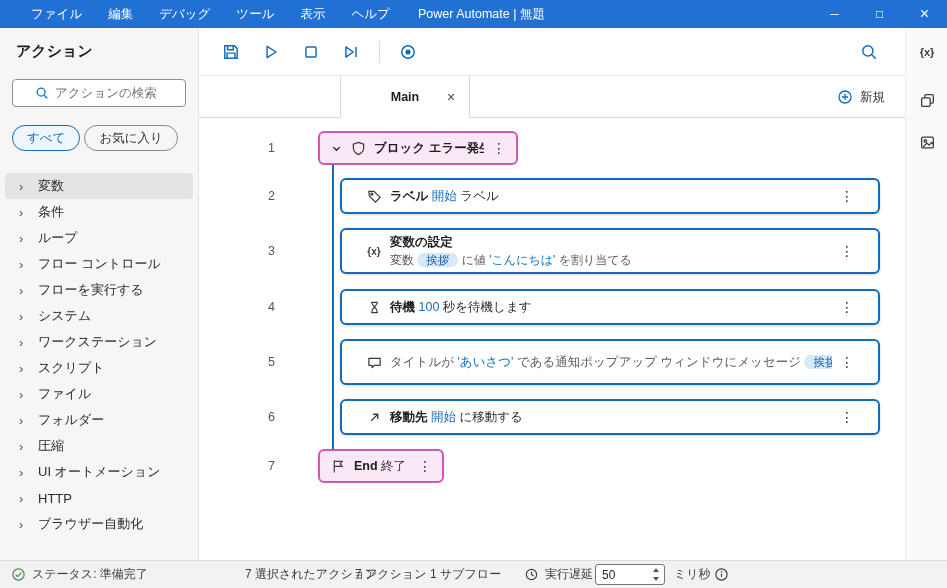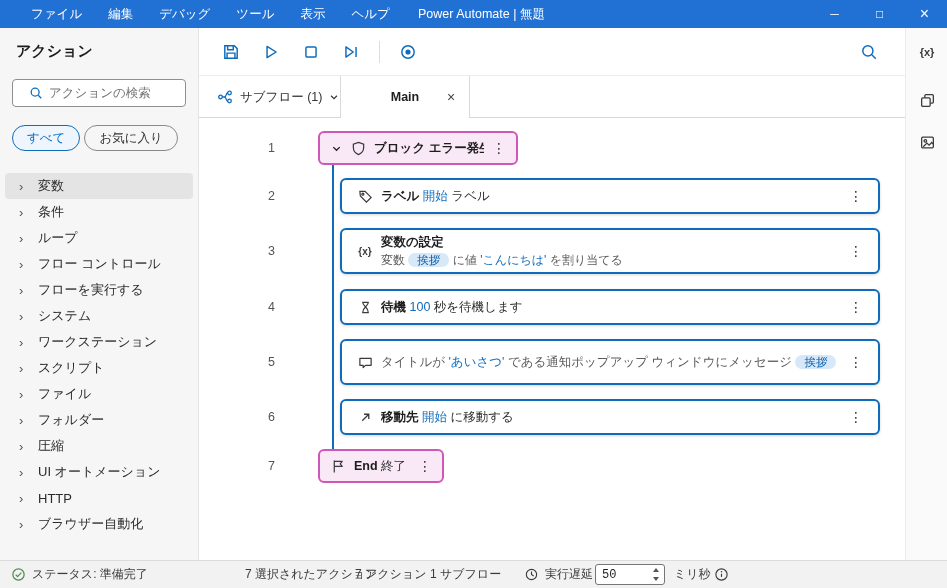--- a/index.html
+++ b/index.html
@@ -24,21 +24,21 @@
   .win-btn { width:45px; display:flex; align-items:center; justify-content:center;
     font-size:12px; }
   .win-btn.close { font-size:16px; }
 
   
   .sidebar { position:absolute; top:28px; left:0; width:199px; bottom:28px;
     background:#f6f6f6; border-right:1px solid #e4e4e4; overflow:hidden; }
   .sidebar-title { margin:14px 16px 16px; font-size:15px; font-weight:600; color:#1b1b1b; }
   .searchbox { margin:18px 12px 0; height:28px; background:#fff;
     border:1px solid #8f8f8f; border-radius:4px; display:flex; align-items:center;
-    padding:0 16px; gap:6px; }
+    padding:0 22px; gap:6px; }
   .searchbox input { border:none; outline:none; flex:1; font-size:12.5px;
     font-family:inherit; color:#333; background:transparent; min-width:0; }
   .filters { margin:18px 12px 0; display:flex; gap:4px; }
   .pill { height:26px; display:flex; align-items:center; padding:0 14px;
     border-radius:13px; font-size:12.5px; }
   .pill.active { border:1px solid #0f6cbd; color:#0f6cbd; background:#eef5fc; }
   .pill.plain { border:1px solid #8a8a8a; color:#333; background:transparent; }
   .nav { margin-top:22px; }
   .nav-item { height:26px; display:flex; align-items:center; gap:11px;
     margin:0 5px; padding:0 8px 0 14px; border-radius:4px; font-size:13px; color:#2b2b2b; }
@@ -71,21 +71,21 @@
 
   
   .canvas { position:relative; height:442px; background:#fff; overflow:hidden; }
   .rownum { position:absolute; left:6px; width:70px; display:flex;
     align-items:center; justify-content:flex-end; font-size:12.5px; color:#555; }
   .connector { position:absolute; left:133px; top:46px; width:2px; height:286px;
     background:#0f6cbd; }
   .block { position:absolute; display:flex; align-items:center; gap:8px;
     padding:0 10px; border-radius:6px; }
   .block.blue { border:2px solid #0f6cbd; background:#fff;
-    box-shadow:0 1px 3px rgba(0,0,0,.16); padding:0 15px; }
+    box-shadow:0 1px 3px rgba(0,0,0,.16); padding:0 24px; }
   .block.pink { border:2px solid #cf57b8; background:#f9e8f5; }
   .bicon { width:16px; height:16px; display:flex; align-items:center;
     justify-content:center; color:#3b3b3b; flex:none; }
   .chev-collapse { width:12px; color:#222; }
   .icon-text { font-size:10px; font-weight:700; color:#3b3b3b; }
   .bcontent { flex:1; min-width:0; display:flex; flex-direction:column;
     justify-content:center; gap:1px; overflow:hidden; }
   .bline { white-space:nowrap; font-size:12.5px; line-height:1.35; }
   .bline + .bline { font-size:12px; }
   .kebab { flex:none; width:14px; text-align:center; color:#333; font-size:14px; }
@@ -100,21 +100,21 @@
   .right-rail { position:absolute; top:28px; right:0; width:42px; bottom:28px;
     background:#fafafa; border-left:1px solid #ececec; }
   .rail-btn { position:absolute; left:9px; width:24px; height:24px; display:flex;
     align-items:center; justify-content:center; color:#3b3b3b; }
 
   
   .statusbar { position:absolute; left:0; right:0; bottom:0; height:28px;
     background:#f2f2f2; border-top:1px solid #dcdcdc; font-size:12px; color:#3b3b3b; }
   .sb-item { position:absolute; top:0; height:27px; display:flex; align-items:center; gap:6px; }
   .delay-input { position:absolute; left:595px; top:3px; width:70px; height:21px;
-    border:1px solid #767676; border-radius:3px; background:#fff;font-family:Liberation Mono, monospace; }
+    border:1px solid #767676; border-radius:3px; background:#fff; }
   .delay-input input { position:absolute; left:6px; top:0; bottom:0; width:42px;
     border:none; outline:none; font-size:12px; font-family:inherit; color:#1f1f1f;
     background:transparent; }
   .spin { position:absolute; right:1px; top:1px; bottom:1px; width:15px;
     display:flex; flex-direction:column; }
   .spin > div { flex:1; display:flex; align-items:center; justify-content:center; }
   .tri-up { width:0; height:0; border-left:3.5px solid transparent;
     border-right:3.5px solid transparent; border-bottom:4px solid #555; }
   .tri-down { width:0; height:0; border-left:3.5px solid transparent;
     border-right:3.5px solid transparent; border-top:4px solid #555; }
@@ -250,39 +250,32 @@
     <span class="tool-btn search-btn" data-interactable="true">
       <svg width="18" height="18" viewBox="0 0 16 16" fill="none" stroke="currentColor" stroke-width="1.3">
           <circle cx="7" cy="7" r="4.5"></circle>
           <path d="M10.5 10.5L14 14"></path>
         </svg>
     </span>
   </div>
 
   <div class="tabbar" data-interactable="false">
     <div class="tabbar-bottomline" data-interactable="false"></div>
-    <div class="subflow-btn" data-interactable="true">
-      <span data-interactable="false">
-        <svg width="16" height="16" viewBox="0 0 16 16" fill="none" stroke="#0f6cbd" stroke-width="1.3">
-            <circle cx="3.5" cy="8" r="1.8"></circle>
-            <circle cx="12.5" cy="4" r="1.8"></circle>
-            <circle cx="12.5" cy="12" r="1.8"></circle>
-            <path d="M5.3 8h2c2.6 0 1.2-4 3.4-4M7.3 8c2.6 0 1.2 4 3.4 4"></path>
-          </svg>
-      </span>
-      <span data-interactable="false">サブフロー (1)</span>
-      <span data-interactable="false">
-        <svg width="10" height="10" viewBox="0 0 12 12" fill="none" stroke="#333" stroke-width="1.4">
-            <path d="M2.5 4.5L6 8l3.5-3.5"></path>
-          </svg>
-      </span>
-    </div>
     <div class="tab" data-interactable="true">
       <span class="tab-label" data-interactable="false">Main</span>
       <span class="tab-close" data-interactable="true">×</span>
+    </div>
+    <div class="new-btn" data-interactable="true">
+      <span data-interactable="false">
+        <svg width="16" height="16" viewBox="0 0 16 16" fill="none" stroke="#0f6cbd" stroke-width="1.3">
+            <circle cx="8" cy="8" r="6"></circle>
+            <path d="M8 5v6M5 8h6"></path>
+          </svg>
+      </span>
+      <span data-interactable="false">新規</span>
     </div>
   </div>
 
   <div class="canvas" data-interactable="true">
     <div class="rownum" style="top:13px;height:34px" data-interactable="false">1</div>
     <div class="rownum" style="top:60px;height:36px" data-interactable="false">2</div>
     <div class="rownum" style="top:110px;height:46px" data-interactable="false">3</div>
     <div class="rownum" style="top:171px;height:36px" data-interactable="false">4</div>
     <div class="rownum" style="top:221px;height:46px" data-interactable="false">5</div>
     <div class="rownum" style="top:281px;height:36px" data-interactable="false">6</div>

